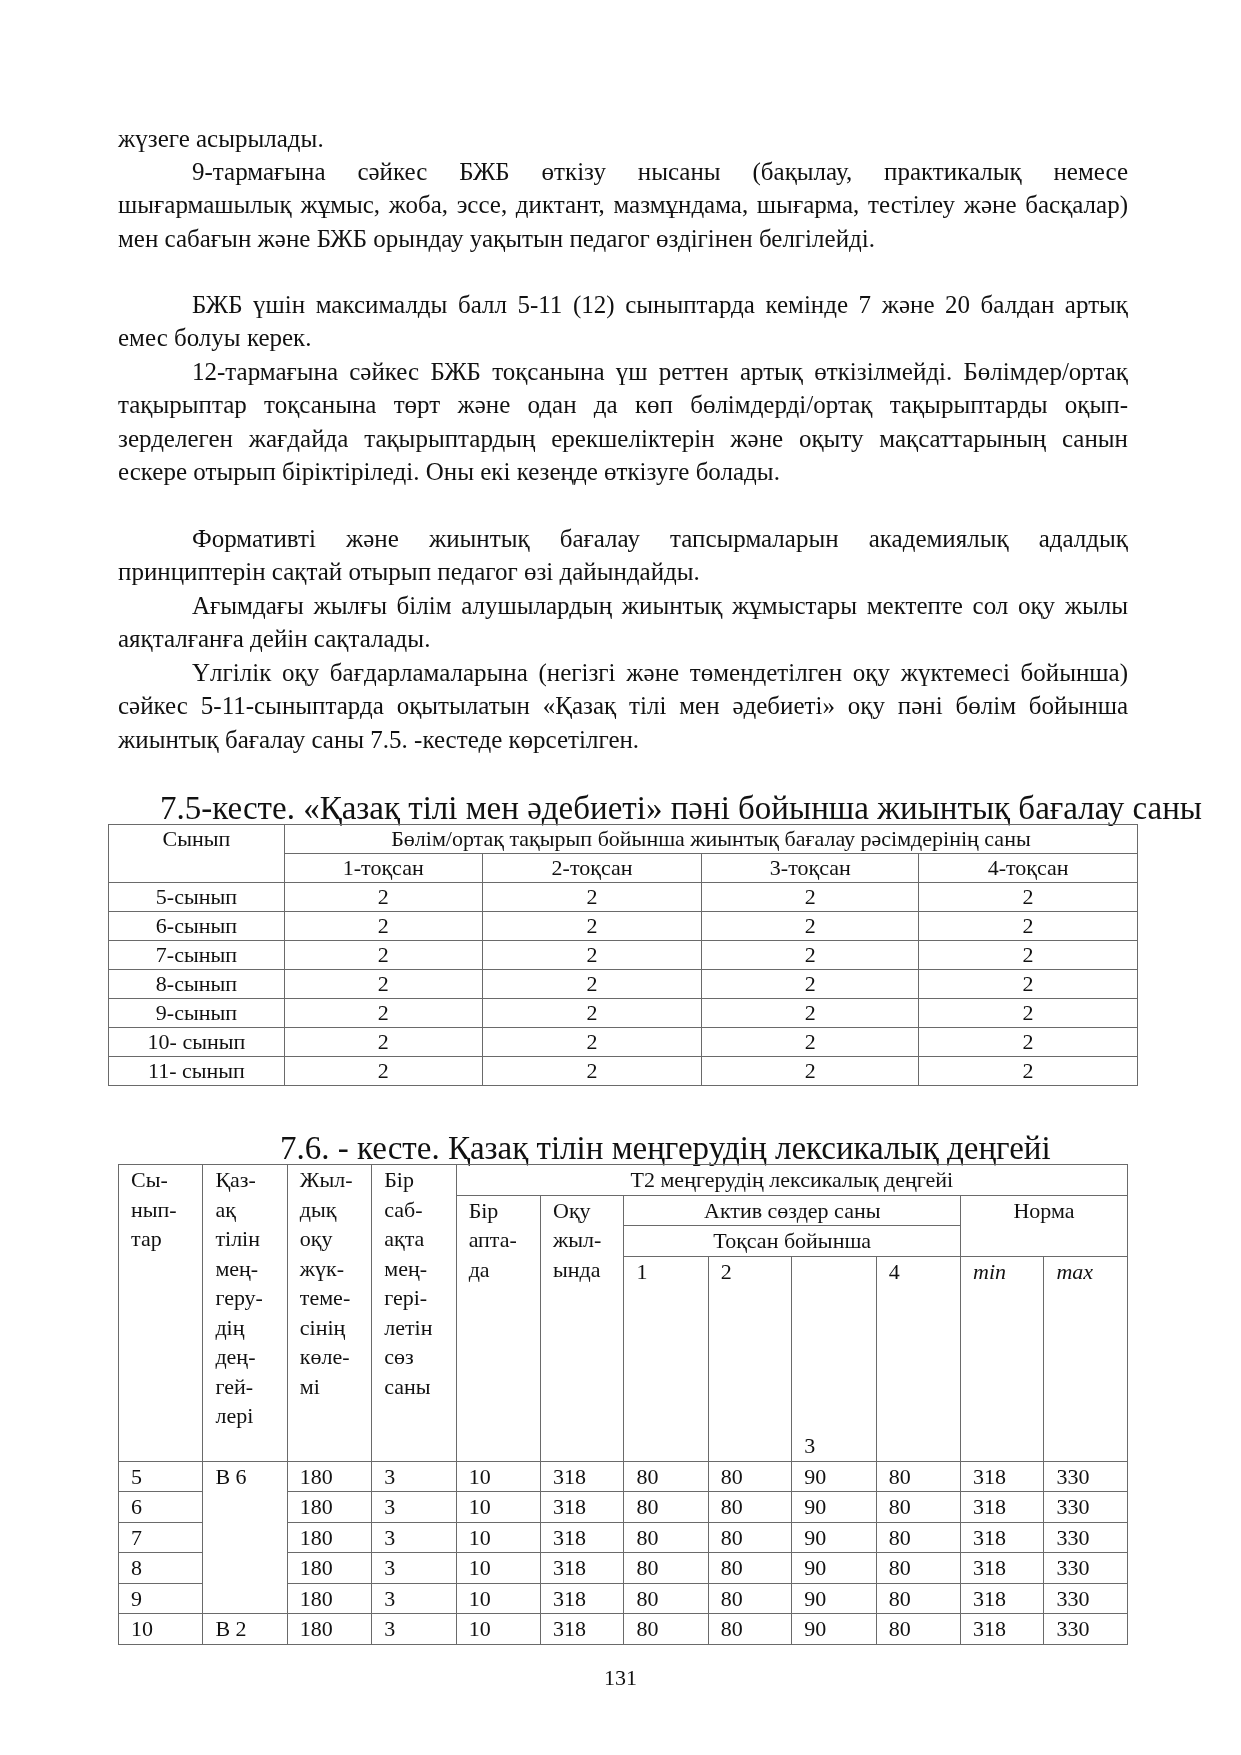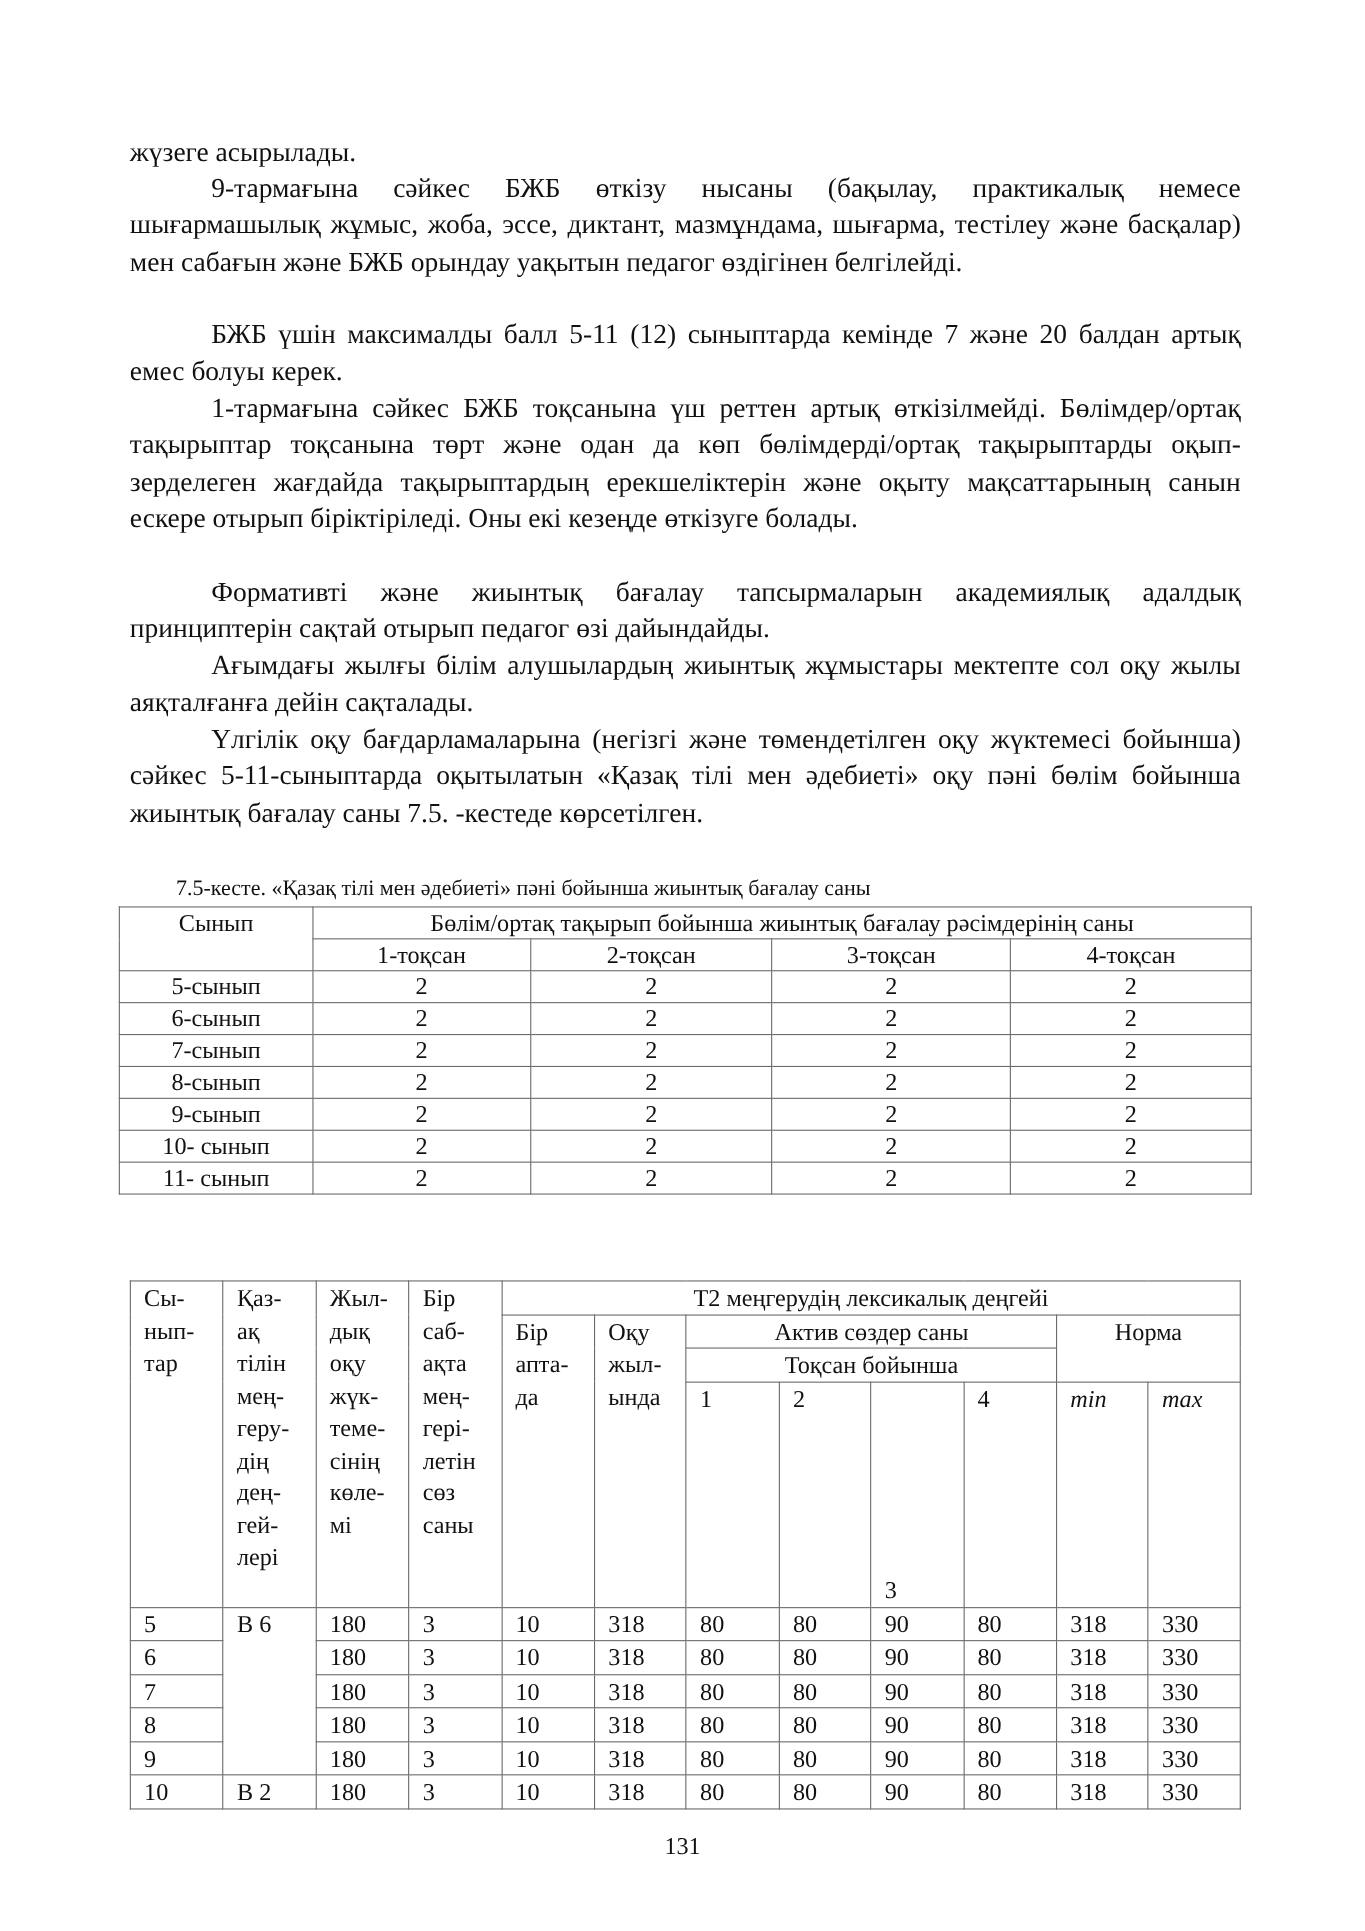--- a/index.html
+++ b/index.html
@@ -2,21 +2,21 @@
 <html><head>
 <meta charset="utf-8">
 <style>
   html, body { margin: 0; padding: 0; background: #ffffff; }
   body { width: 1241px; height: 1755px; position: relative; overflow: hidden;
          font-family: "Liberation Serif", "DejaVu Serif", serif; color: #111; }
   .page { position: absolute; left: 0; top: 0; width: 1035px; height: 1755px; }
   .para { position: absolute; left: 118px; width: 1010px; font-size: 25px; line-height: 33.4px;
           text-align: justify; margin: 0; }
   .para .ind { display: inline-block; width: 74px; }
-  .caption { position: absolute; font-size: 20px; line-height: 30px; white-space: nowrap; }
+  .caption { position: absolute; font-size: 33px; line-height: 30px; white-space: nowrap; }
   table { border-collapse: collapse; position: absolute; }
   td { border: 1.5px solid #6a6a6a; padding: 0; font-size: 22px; line-height: 26px; vertical-align: top; }
   #t75 { left: 108px; top: 824px; width: 1030px; }
   #t75 td { text-align: center; height: 28px; line-height: 27px; }
   #t76 { left: 118px; top: 1164px; width: 1010px; }
   #t76 td { text-align: left; padding-left: 12px; line-height: 29.5px; }
   #t76 .c { text-align: center; padding-left: 0; }
   #t76 .it { font-style: italic; }
   #t76 tr.data td { height: 29px; }
   .pagenum { position: absolute; left: 0; width: 1241px; top: 1617px; text-align: center; font-size: 22px; margin-top: 48px; }
@@ -25,21 +25,21 @@
 <body>
 
 <div class="page">
 
   <p class="para" style="top:122px;"><span>жүзеге асырылады.</span></p>
 
   <p class="para" style="top:155px;"><span class="ind"></span><span>9-тармағына сәйкес БЖБ өткізу нысаны (бақылау, практикалық немесе шығармашылық жұмыс, жоба, эссе, диктант, мазмұндама, шығарма, тестілеу және басқалар) мен сабағын және БЖБ орындау уақытын педагог өздігінен белгілейді.</span></p>
 
   <p class="para" style="top:288px;"><span class="ind"></span><span>БЖБ үшін максималды балл  5-11 (12) сыныптарда кемінде 7 және 20 балдан артық емес болуы керек.</span></p>
 
-  <p class="para" style="top:355px;"><span class="ind"></span><span>1-тармағына сәйкес БЖБ тоқсанына үш реттен артық өткізілмейді. Бөлімдер/ортақ тақырыптар тоқсанына төрт және одан да көп бөлімдерді/ортақ тақырыптарды оқып-зерделеген жағдайда тақырыптардың ерекшеліктерін және оқыту мақсаттарының санын ескере отырып біріктіріледі. Оны екі кезеңде өткізуге болады.</span></p>
+  <p class="para" style="top:355px;"><span class="ind"></span><span>12-тармағына сәйкес БЖБ тоқсанына үш реттен артық өткізілмейді. Бөлімдер/ортақ тақырыптар тоқсанына төрт және одан да көп бөлімдерді/ортақ тақырыптарды оқып-зерделеген жағдайда тақырыптардың ерекшеліктерін және оқыту мақсаттарының санын ескере отырып біріктіріледі. Оны екі кезеңде өткізуге болады.</span></p>
 
   <p class="para" style="top:589px;"><span class="ind"></span><span>Ағымдағы жылғы білім алушылардың жиынтық жұмыстары мектепте сол оқу жылы аяқталғанға дейін сақталады.</span></p>
 
   <p class="para" style="top:522px;"><span class="ind"></span><span>Формативті және жиынтық бағалау тапсырмаларын академиялық адалдық принциптерін сақтай отырып педагог өзі дайындайды.</span></p>
 
   <p class="para" style="top:656px;"><span class="ind"></span><span>Үлгілік оқу бағдарламаларына (негізгі және төмендетілген оқу жүктемесі бойынша) сәйкес 5-11-сыныптарда оқытылатын «Қазақ тілі мен әдебиеті» оқу пәні бөлім бойынша жиынтық бағалау саны 7.5. -кестеде көрсетілген.</span></p>
 
   <div class="caption" style="left:160px; top:793px;">7.5-кесте. «Қазақ тілі мен әдебиеті» пәні бойынша жиынтық бағалау саны</div>
 
   <table id="t75">
@@ -108,20 +108,21 @@
         <tr>
           <td>11- сынып</td>
           <td>2</td>
           <td>2</td>
           <td>2</td>
           <td>2</td>
         </tr>
       </tbody>
   </table>
 
+  <div class="caption" style="left:280px; top:1133px;">7.6. - кесте. Қазақ тілін меңгерудің лексикалық деңгейі</div>
 
   <table id="t76">
     <colgroup>
       <col style="width:84px">
         <col style="width:84px">
         <col style="width:84px">
         <col style="width:84px">
       <col style="width:84px">
         <col style="width:83px">
       <col style="width:84px">

